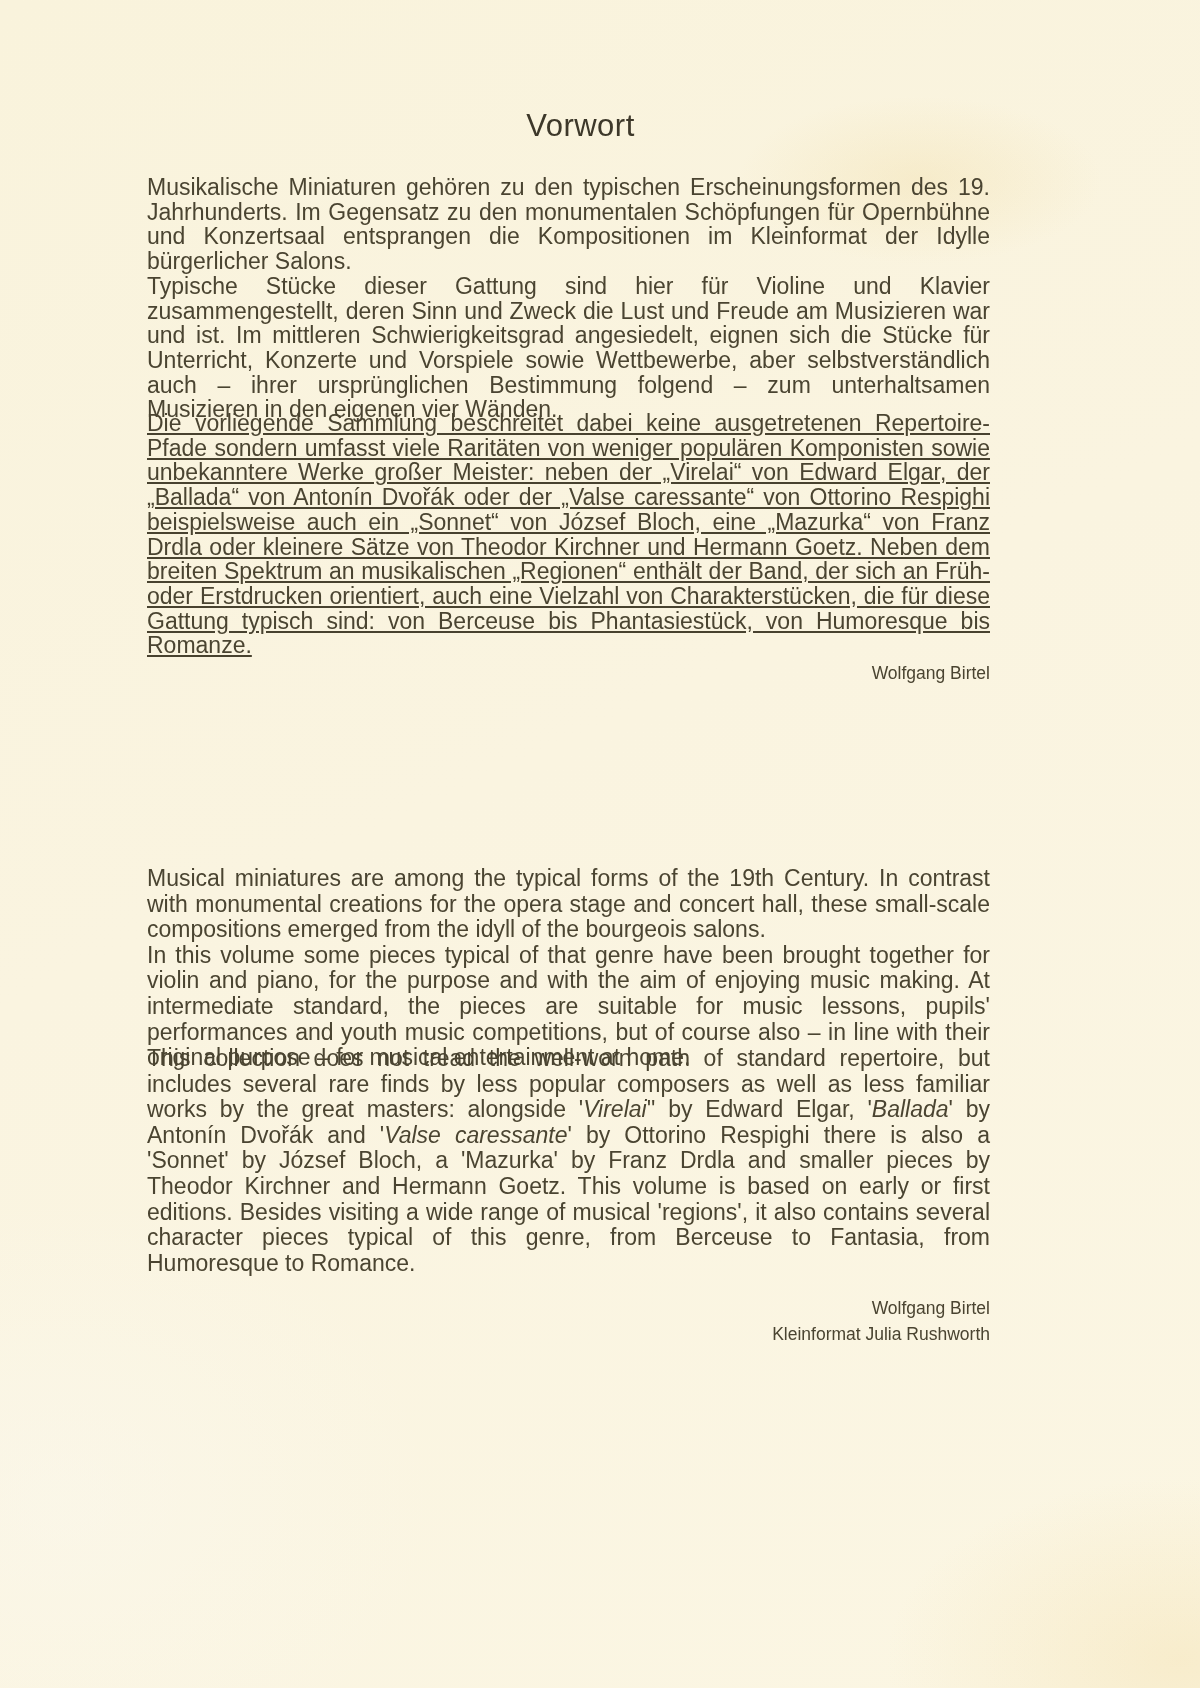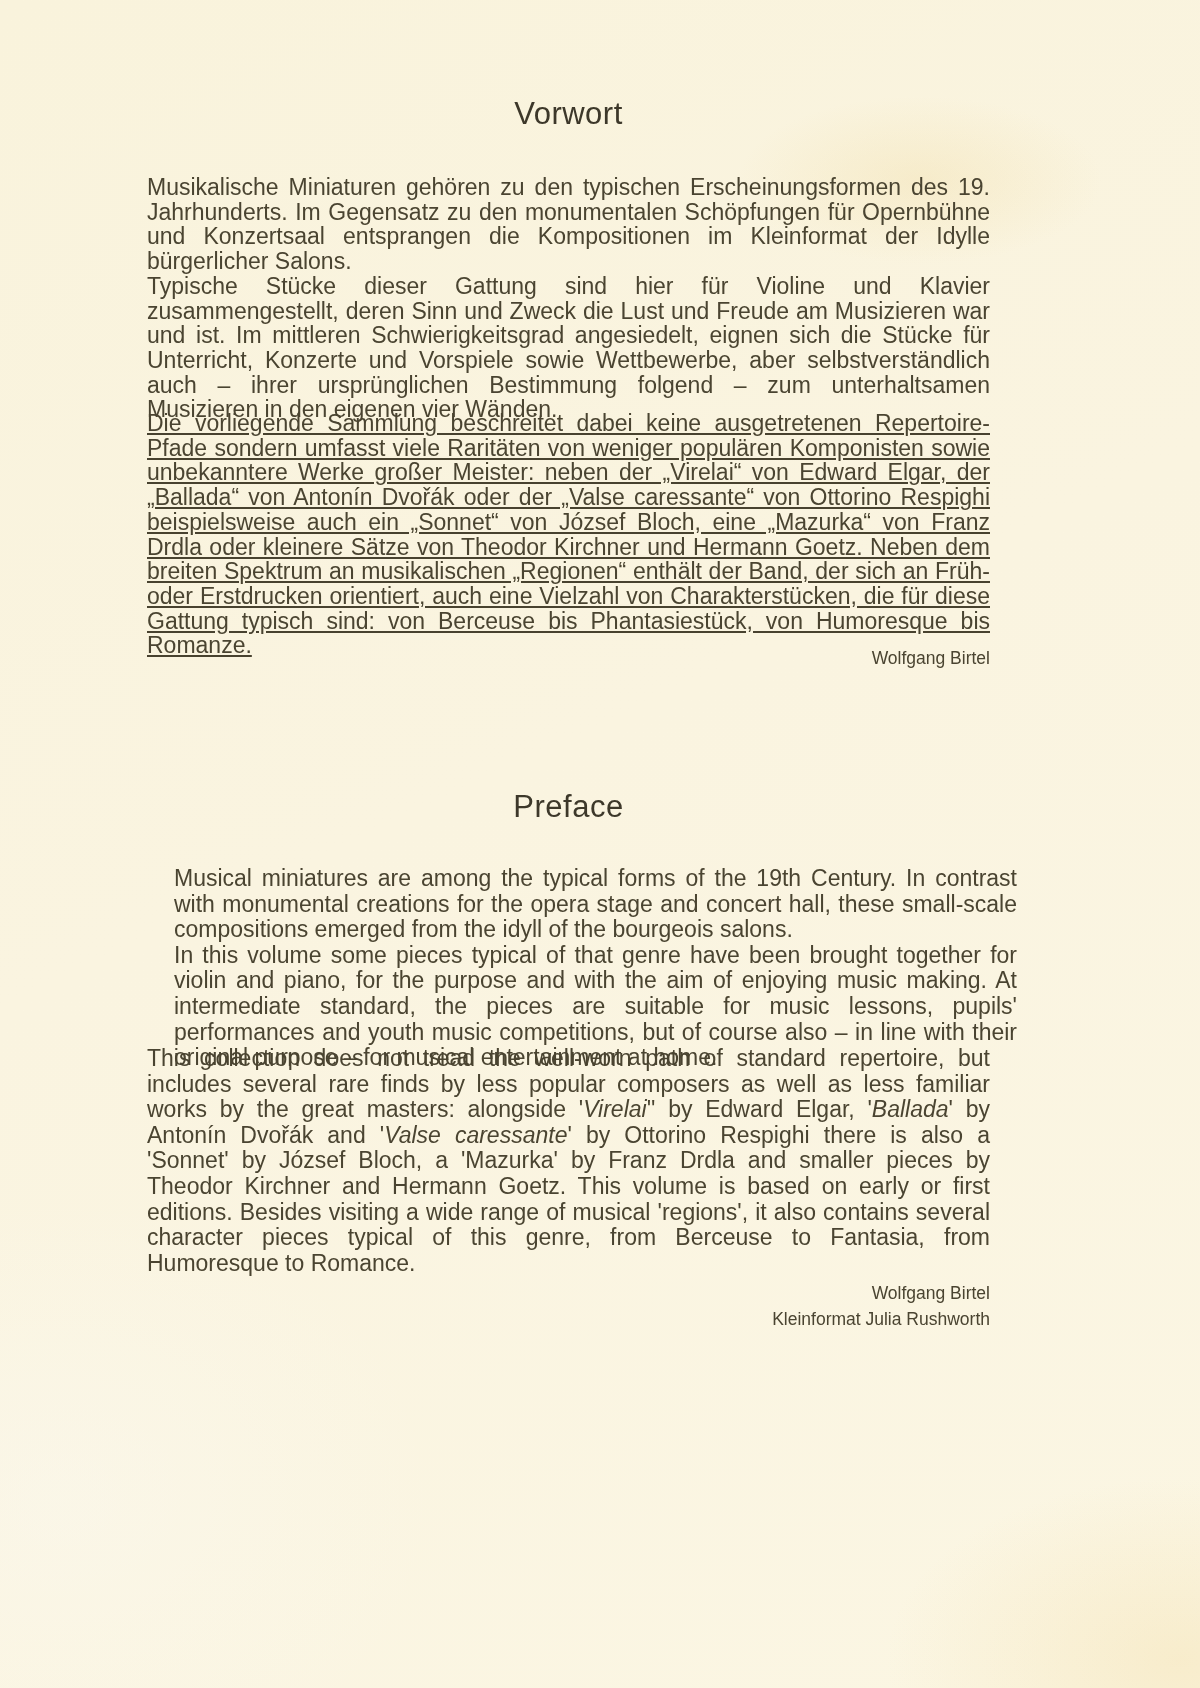--- a/index.html
+++ b/index.html
@@ -26,21 +26,21 @@
   }
   .heading {
     position: absolute;
     left: 147px;
     width: 843px;
     text-align: center;
     font-size: 31px;
     line-height: 36px;
     font-weight: 400;
     color: #3d382a;
-    margin: 0;
+    margin: 12px;
     letter-spacing: 0.5px;
   }
   .para-group {
     position: absolute;
     left: 147px;
     width: 843px;
   }
   .para-group p {
     margin: 0;
     font-size: 23px;
@@ -51,43 +51,43 @@
   .german p  { line-height: 24.7px; }
   .english p { line-height: 25.6px; }
   .signature {
     position: absolute;
     left: 147px;
     width: 843px;
     text-align: right;
     font-size: 17.5px;
     line-height: 26px;
     color: #4a4431;
+    margin-top: 15px;
   }
 </style>
 </head>
 <body>
 
 <div class="page">
 
   <h1 class="heading" style="top: 96px;">Vorwort</h1>
 
   <div class="para-group german" style="top: 175px;">
     <p><span>Musikalische Miniaturen gehören zu den typischen Erscheinungsformen des 19. Jahrhunderts. Im Gegensatz zu den monumentalen Schöpfungen für Opernbühne und Konzertsaal entsprangen die Kompositionen im Kleinformat der Idylle bürgerlicher Salons.</span></p>
     <p><span>Typische Stücke dieser Gattung sind hier für Violine und Klavier zusammengestellt, deren Sinn und Zweck die Lust und Freude am Musizieren war und ist. Im mittleren Schwierigkeitsgrad angesiedelt, eignen sich die Stücke für Unterricht, Konzerte und Vorspiele sowie Wettbewerbe, aber selbstverständlich auch – ihrer ursprünglichen Bestimmung folgend – zum unterhaltsamen Musizieren in den eigenen vier Wänden.</span></p>
   </div>
 
   <div class="para-group german" style="top: 411px; text-decoration: underline;">
     <p><span>Die vorliegende Sammlung beschreitet dabei keine ausgetretenen Repertoire-Pfade sondern umfasst viele Raritäten von weniger populären Komponisten sowie unbekanntere Werke großer Meister: neben der „Virelai“ von Edward Elgar, der „Ballada“ von Antonín Dvořák oder der „Valse caressante“ von Ottorino Respighi beispielsweise auch ein „Sonnet“ von József Bloch, eine „Mazurka“ von Franz Drdla oder kleinere Sätze von Theodor Kirchner und Hermann Goetz. Neben dem breiten Spektrum an musikalischen „Regionen“ enthält der Band, der sich an Früh- oder Erstdrucken orientiert, auch eine Vielzahl von Charakterstücken, die für diese Gattung typisch sind: von Berceuse bis Phantasiestück, von Humoresque bis Romanze.</span></p>
   </div>
 
   <div class="signature" style="top: 645px;">Wolfgang Birtel</div>
 
-  <h1 class="heading" style="top: 789px;">Preface</h1>
 
-  <div class="para-group english" style="top: 866px; margin-left: 27px;">
+  <div class="para-group english" style="top: 866px;">
     <p><span>Musical miniatures are among the typical forms of the 19th Century. In contrast with monumental creations for the opera stage and concert hall, these small-scale compositions emerged from the idyll of the bourgeois salons.</span></p>
     <p><span>In this volume some pieces typical of that genre have been brought together for violin and piano, for the purpose and with the aim of enjoying music making. At intermediate standard, the pieces are suitable for music lessons, pupils' performances and youth music competitions, but of course also – in line with their original purpose – for musical entertainment at home.</span></p>
   </div>
 
   <div class="para-group english" style="top: 1046px;">
     <p><span>This collection does not tread the well-worn path of standard repertoire, but includes several rare finds by less popular composers as well as less familiar works by the great masters: alongside '</span><span style="font-style: italic;">Virelai</span><span>'' by Edward Elgar, '</span><span style="font-style: italic;">Ballada</span><span>' by Antonín Dvořák and '</span><span style="font-style: italic;">Valse caressante</span><span>' by Ottorino Respighi there is also a 'Sonnet' by József Bloch, a 'Mazurka' by Franz Drdla and smaller pieces by Theodor Kirchner and Hermann Goetz. This volume is based on early or first editions. Besides visiting a wide range of musical 'regions', it also contains several character pieces typical of this genre, from Berceuse to Fantasia, from Humoresque to Romance.</span></p>
   </div>
 
   <div class="signature" style="top: 1280px;">
     <div>Wolfgang Birtel</div>

